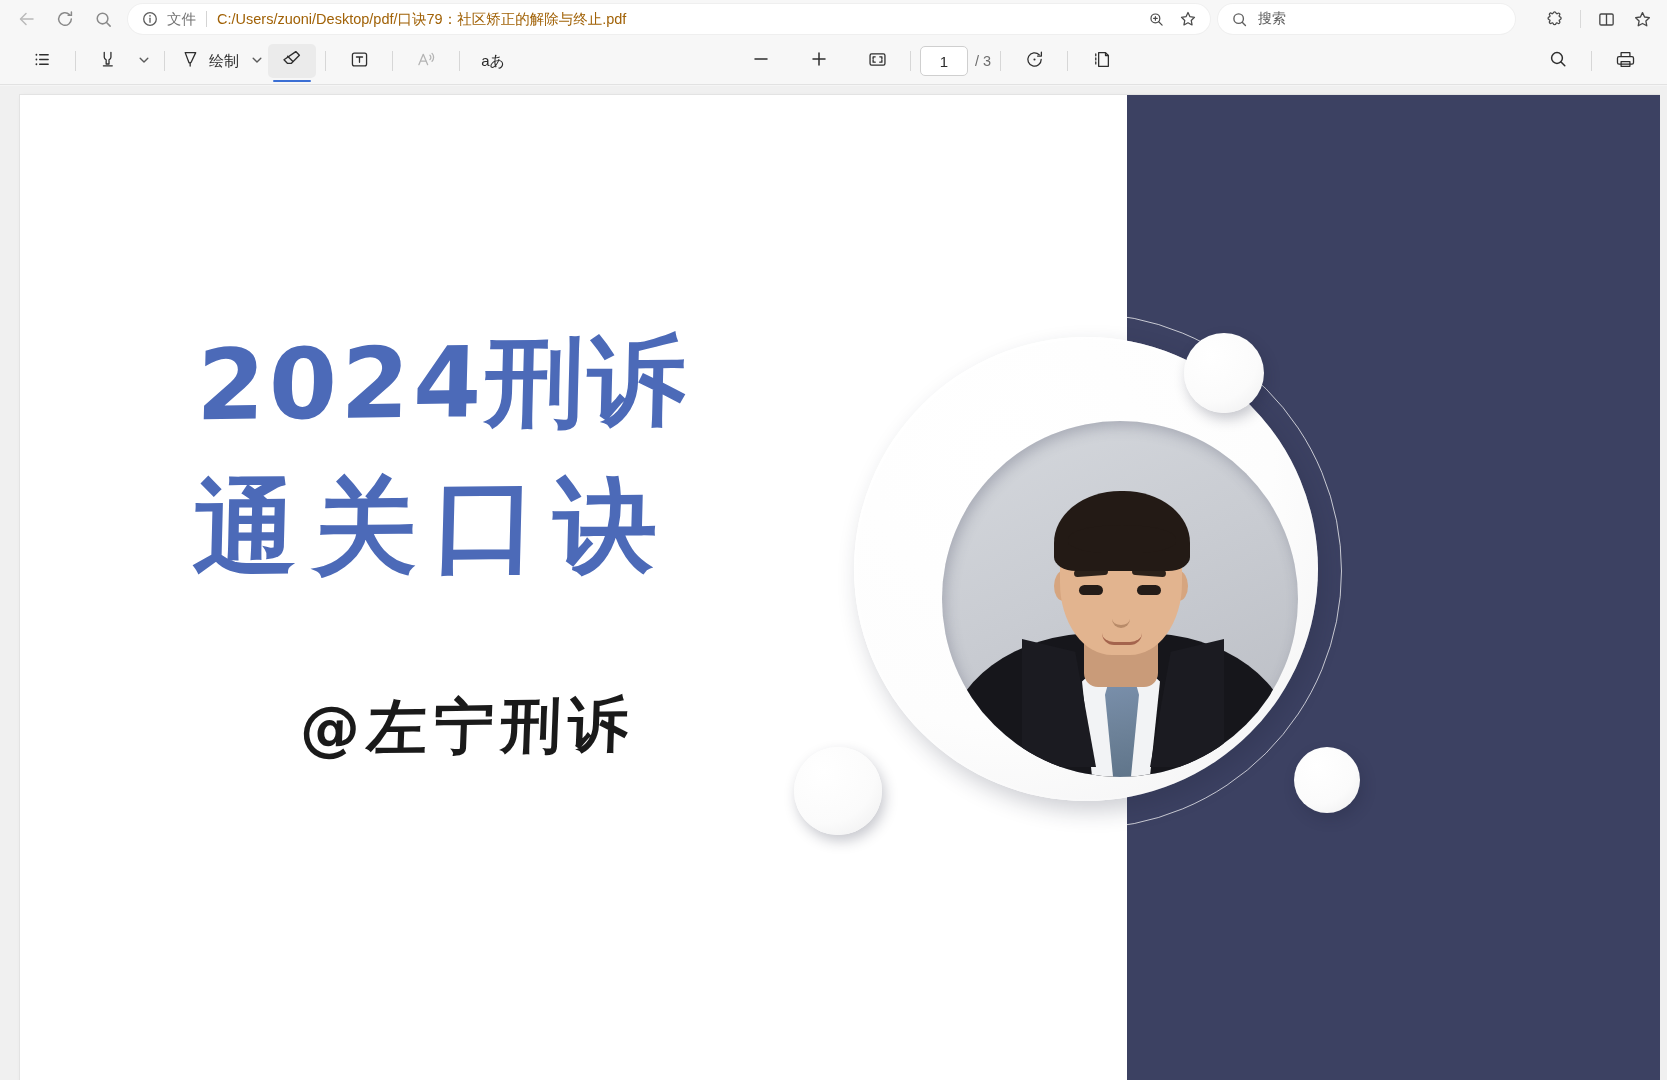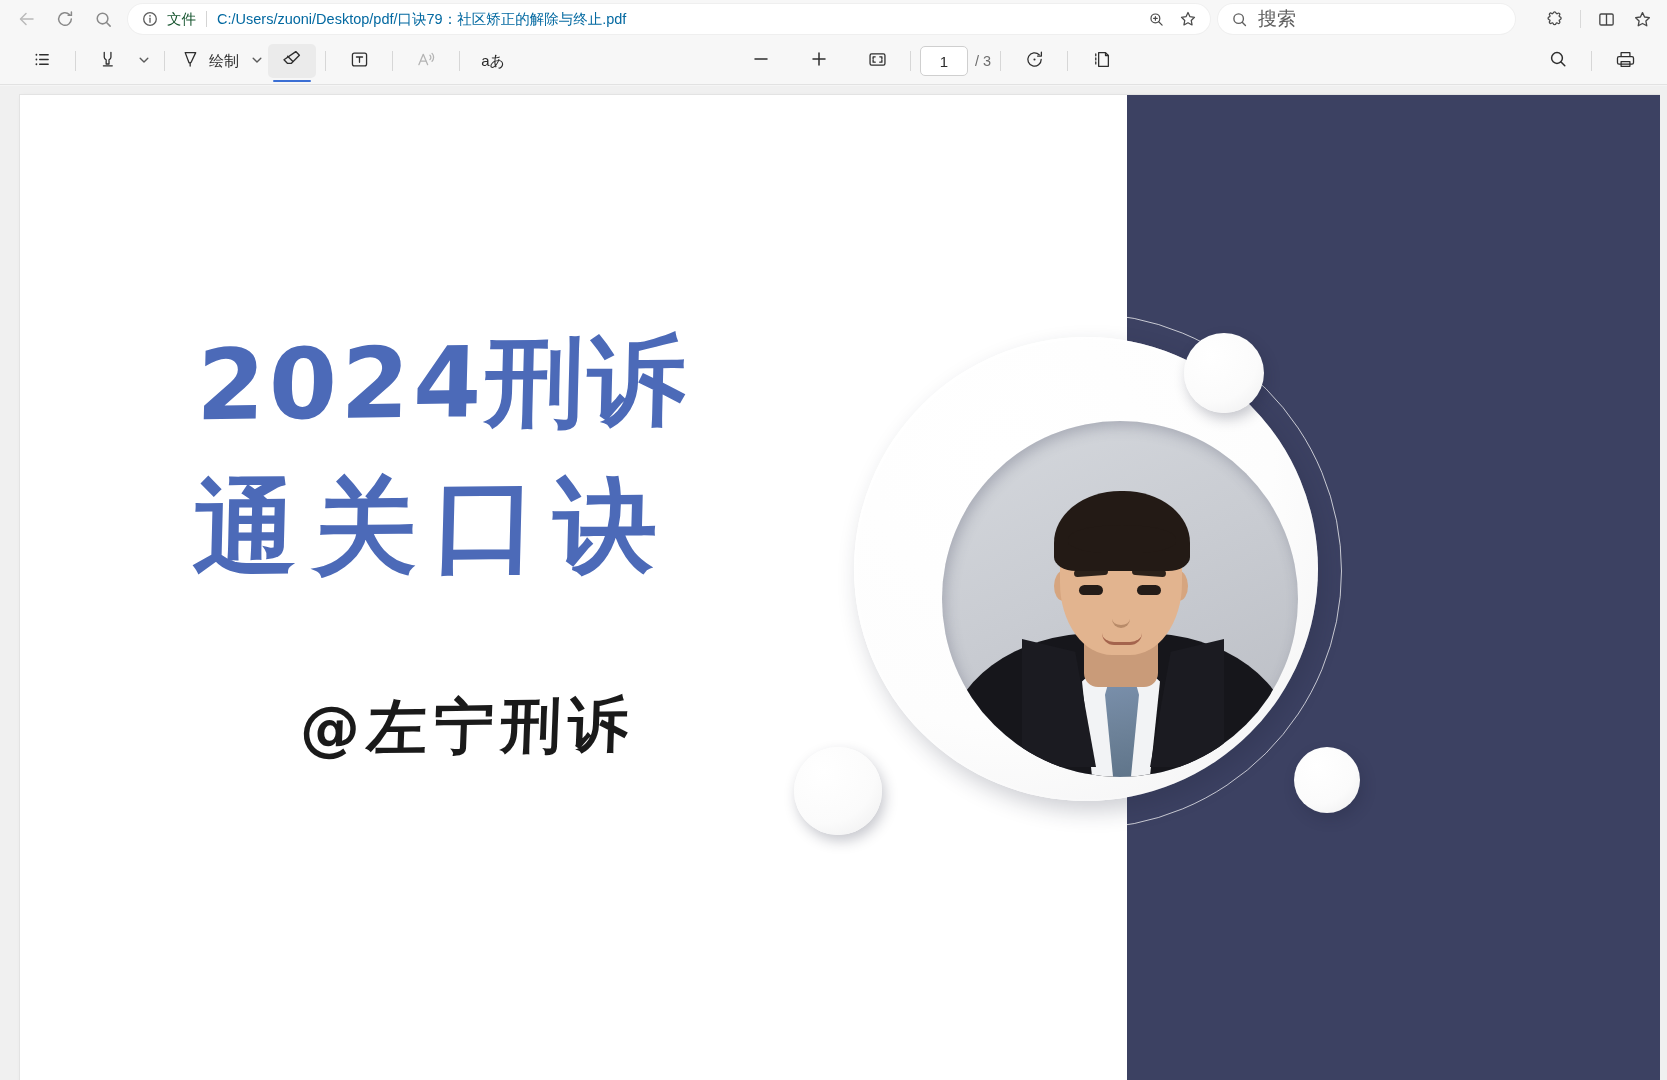--- a/index.html
+++ b/index.html
@@ -56,34 +56,34 @@
     box-shadow: 0 0 0 1px rgba(0,0,0,0.03);
   }
   .omni-info-icon {
     width: 20px; height: 20px;
     display: flex; align-items: center; justify-content: center;
     color: #5c5c5c;
     flex: none;
   }
   .omni-scheme {
     font-size: 14.5px;
-    color: #14532d;
+    color: #737373;
     margin-left: 7px;
     white-space: nowrap;
     flex: none;
   }
   .omni-sep {
     width: 1px; height: 16px;
     background: #d4d4d4;
     margin: 0 10px;
     flex: none;
   }
   .omni-url {
     font-size: 14.5px;
-    color: #0369a1;
+    color: #a16207;
     white-space: nowrap;
     overflow: hidden;
     text-overflow: ellipsis;
     flex: 1 1 auto;
   }
   .omni-tail {
     display: flex;
     align-items: center;
     gap: 4px;
     flex: none;
@@ -105,21 +105,21 @@
     border-radius: 16px;
     display: flex;
     align-items: center;
     padding: 0 13px;
     box-sizing: border-box;
     box-shadow: 0 0 0 1px rgba(0,0,0,0.03);
   }
   .searchbox .sb-icon { color: #5f5f5f; display:flex; flex:none; }
   .searchbox .sb-text {
     margin-left: 10px;
-    font-size: 19px;
+    font-size: 14px;
     color: #5d5d5d;
   }
 
   .chrome-right {
     display: flex;
     align-items: center;
     margin-left: auto;
     gap: 2px;
   }
   .chrome-right .nav-btn { color: #474747; width: 34px; }

